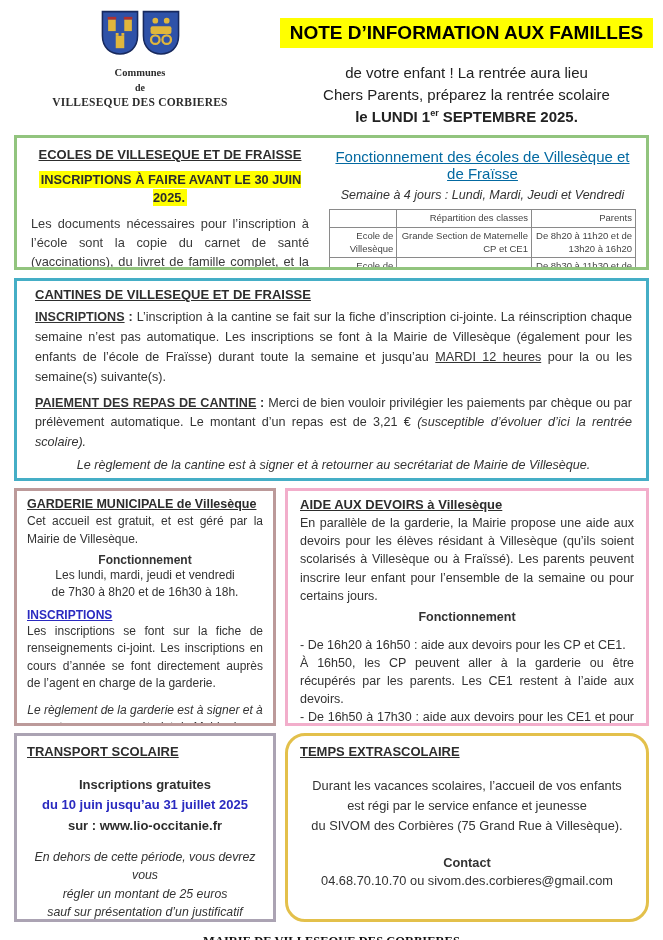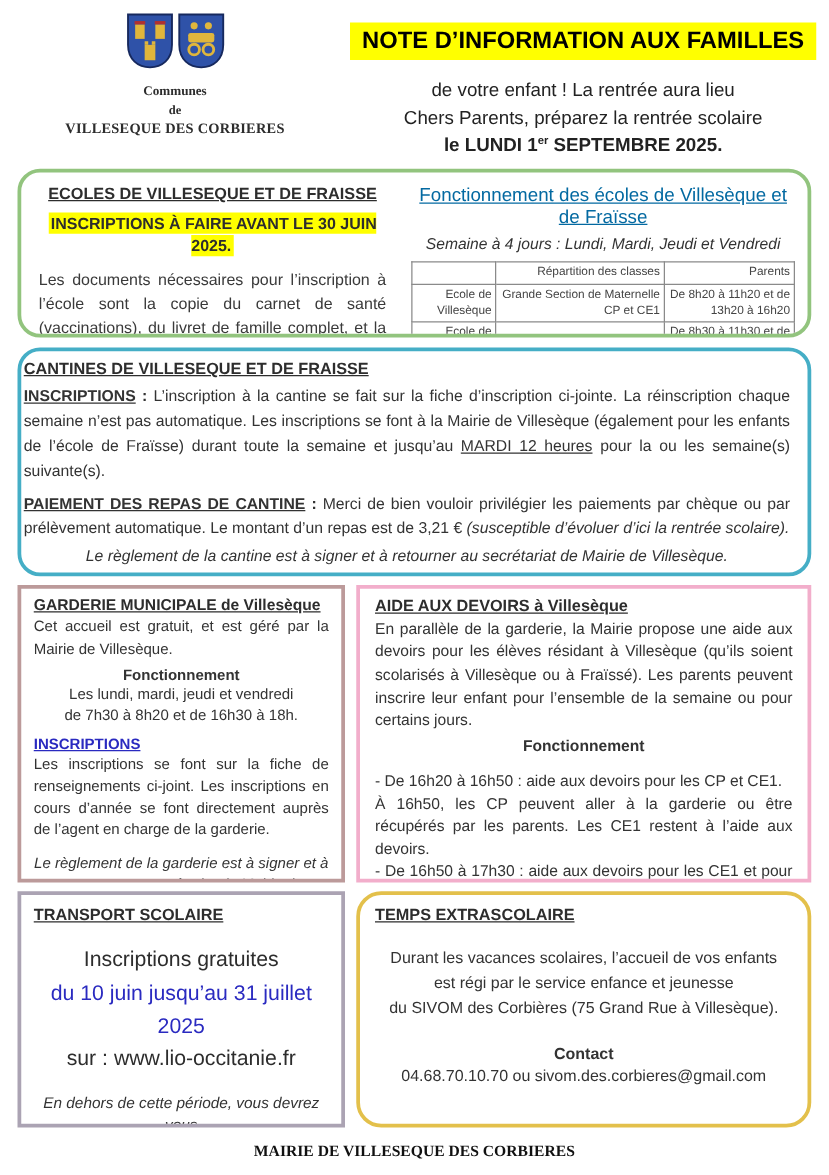--- a/index.html
+++ b/index.html
@@ -22,38 +22,38 @@
   .note-title {
     display:inline-block; background:var(--highlight,#ffff00);
     font-weight:bold; font-size:19px; padding:4px 10px; color:#000;
   }
   .intro { margin-top:14px; font-size:15px; line-height:1.45; color:#222; }
   .intro-date { font-weight:bold; }
   .intro-date sup { font-size:9px; }
 
   
   .box { background:#fff; border-style:solid; border-width:3px; }
-  .full { margin:0 14px;border-radius:18px; }
+  .full { margin:0 14px; }
 
   
   .box-ecoles { border-color:var(--ecoles-border,#92c47e); margin-top:3px; height:135px; display:flex; overflow:hidden; }
   .ecoles-left { width:304px; padding:7px 12px 0 14px; }
   .ecoles-title { text-align:center; font-weight:bold; text-decoration:underline; font-size:13px; margin-top:2px; }
   .ecoles-deadline { text-align:center; margin-top:8px; }
   .hl { background:var(--highlight,#ffff00); font-weight:bold; font-size:12.8px; padding:1px 2px; }
   .ecoles-body { margin-top:8px; text-align:justify; font-size:12.8px; line-height:1.5; color:#3a3a3a; }
   .ecoles-right { flex:1; padding:6px 10px 0 8px; }
   .fonct-title { text-align:center; text-decoration:underline; font-size:15px; margin-top:4px; color:#0369a1; }
   .semaine { text-align:center; font-style:italic; font-size:12.5px; margin-top:6px; color:#333; }
   table.horaires { width:100%; border-collapse:collapse; margin-top:7px; font-size:9.5px; line-height:1.35; color:#444; }
   table.horaires th, table.horaires td { border:1px solid #8a8a8a; padding:2px 3px; text-align:right; font-weight:normal; vertical-align:middle; }
   .colw1 { width:22%; } .colw2 { width:44%; } .colw3 { width:34%; }
 
   
-  .box-cantines { border-color:var(--cantines-border,#45aec6); margin-top:8px; min-height:150px; padding:6px 14px 6px 2px; font-size:12.6px; color:#333; }
+  .box-cantines { border-color:var(--cantines-border,#45aec6); margin-top:8px; min-height:150px; padding:6px 14px 6px 18px; font-size:12.6px; color:#333; }
   .sec-title { font-weight:bold; text-decoration:underline; font-size:13px; color:#2d2d2d; }
   .cant-p { margin-top:6px; text-align:justify; line-height:1.58; }
   .lead { font-weight:bold; text-decoration:underline; }
   .lead-colon { font-weight:bold; }
   .uline { text-decoration:underline; }
   .ital { font-style:italic; }
   .cant-reglement { margin-top:5px; text-align:center; font-style:italic; }
 
   
   .two-col { display:flex; margin:7px 14px 0 14px; gap:9px; }
@@ -70,21 +70,21 @@
   .gard-reglement { margin-top:9px; text-align:center; font-style:italic; line-height:1.42; }
 
   
   .box-aide { border-color:var(--aide-border,#f2aecb); height:238px; padding:6px 12px; font-size:12.5px; color:#333; overflow:hidden; }
   .aide-intro { margin-top:2px; text-align:justify; line-height:1.45; }
   .aide-line { text-align:justify; line-height:1.45; }
   .mt6 { margin-top:12px; }
 
   
   .box-transport { border-color:var(--transport-border,#aba3b3); height:189px; padding:8px 10px; font-size:12.5px; color:#333; overflow:hidden; }
-  .trans-block { margin-top:16px; text-align:center; font-weight:normal; font-size:17px; line-height:1.55; color:#2d2d2d; }
+  .trans-block { margin-top:16px; text-align:center; font-weight:bold; font-size:13px; line-height:1.55; color:#2d2d2d; }
   .blue-line { color:var(--link-blue,#2a2ac0); }
   .trans-note { margin-top:12px; text-align:center; font-style:italic; font-size:12.3px; line-height:1.5; }
 
   
   .box-extra { border-color:var(--extrascolaire-border,#e3c04b); height:189px; padding:8px 12px; font-size:12.8px; color:#333; overflow:hidden;border-radius:20px; }
   .extra-body { margin-top:17px; text-align:center; line-height:1.55; }
   .extra-contact-title { margin-top:19px; text-align:center; font-weight:bold; }
   .extra-contact-line { margin-top:3px; text-align:center; }
 
   

